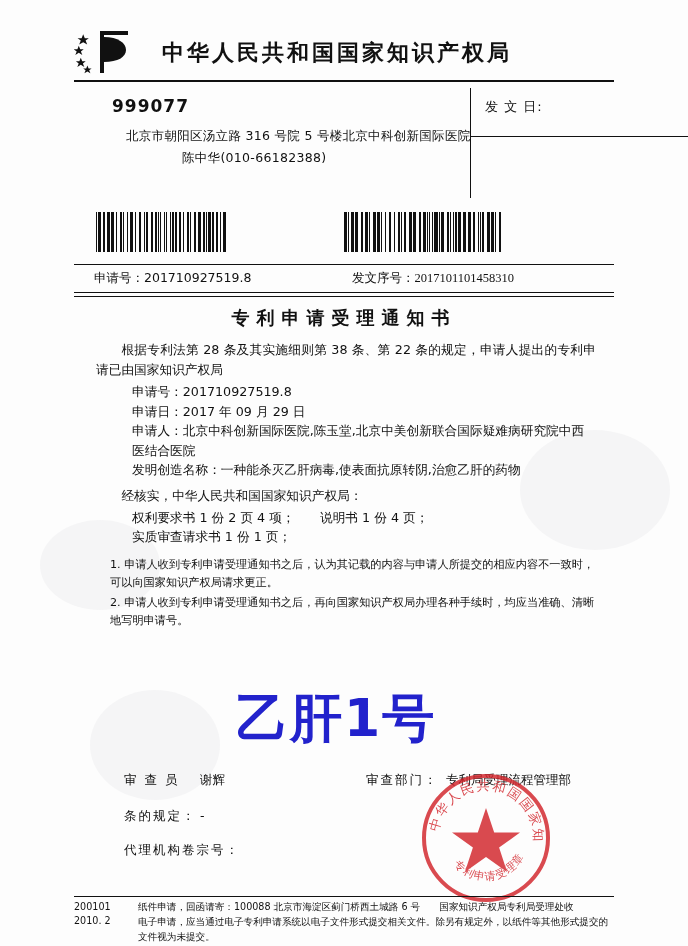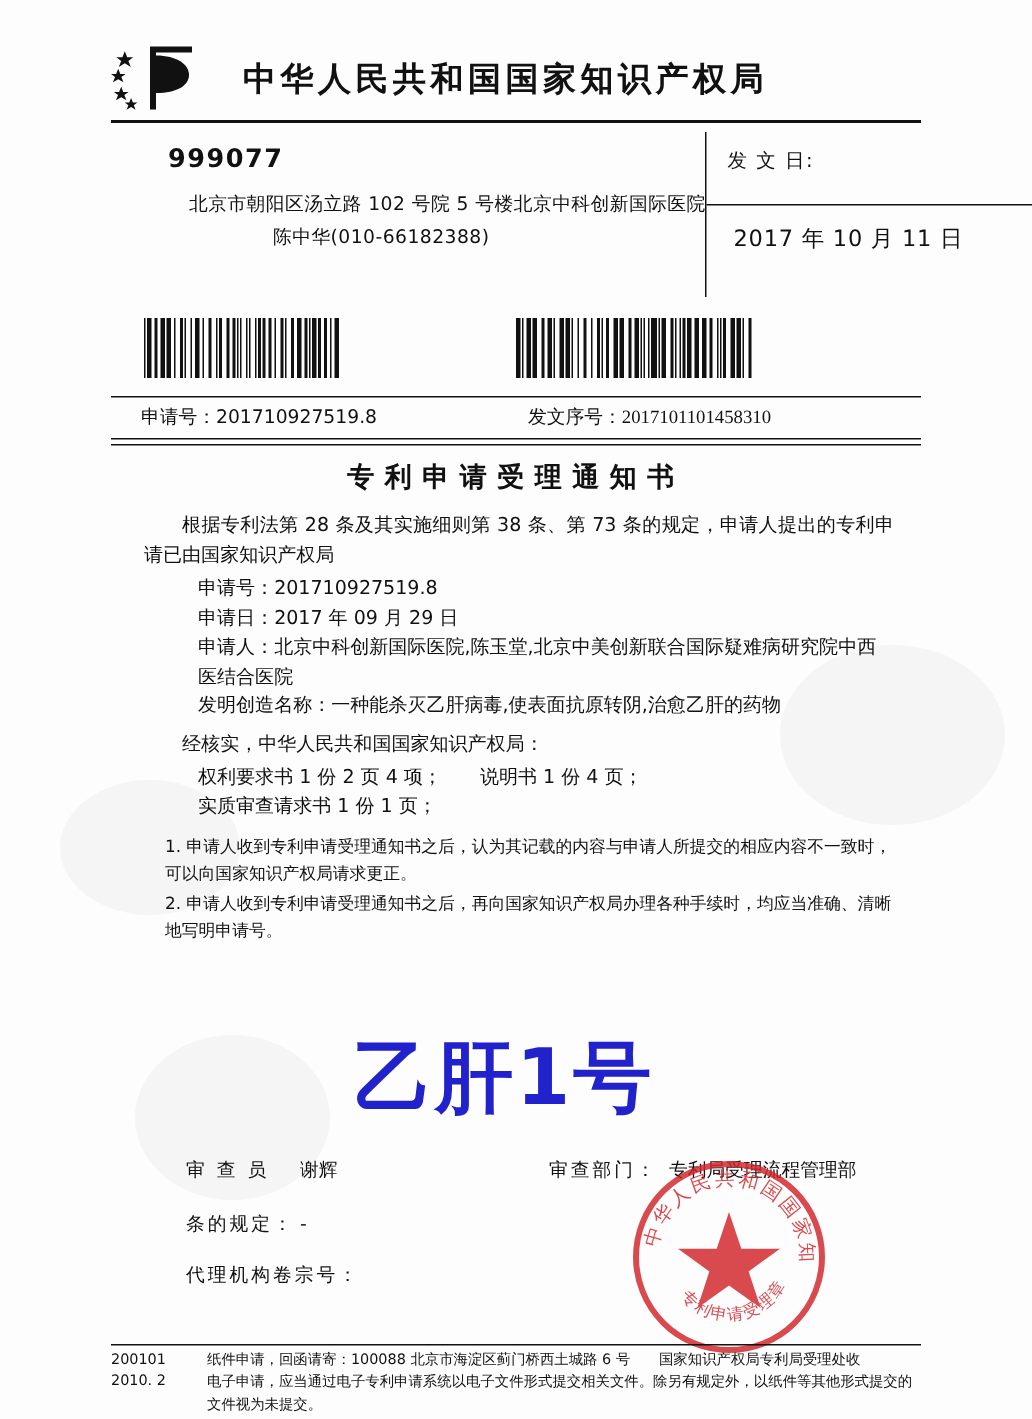--- a/index.html
+++ b/index.html
@@ -325,27 +325,26 @@
           <polygon points="4,4 6,9 11,9 7,12 9,17 4,14 -1,17 1,12 -3,9 2,9" transform="translate(11,34) scale(0.6)"></polygon>
         </g>
       </svg>
     </div>
     <div class="org-title">中华人民共和国国家知识产权局</div>
   </div>
   <div class="hr-thick"></div>
 
   <div class="top-block">
     <div class="serial">999077</div>
-    <div class="addr-line1">北京市朝阳区汤立路 102 号院 5 号楼北京中科创新国际医院</div>
+    <div class="addr-line1">北京市朝阳区汤立路 316 号院 5 号楼北京中科创新国际医院</div>
     <div class="addr-line2">陈中华(010-66182388)</div>
 
     <div class="date-box">
       <div class="date-label">发 文 日:</div>
       <div class="date-sep"></div>
-      <div class="date-value">2017 年 10 月 11 日</div>
     </div>
   </div>
 
   <div class="barcodes">
     <div class="barcode" id="barcode-left" style="width: 132px;">
         <span style="width: 1px;"></span>
         <span class="w" style="width: 1px;"></span>
         <span style="width: 3px;"></span>
         <span class="w" style="width: 2px;"></span>
         <span style="width: 2px;"></span>
@@ -509,21 +508,21 @@
   <div class="num-row">
     <div class="app-no">申请号：201710927519.8</div>
     <div class="doc-no">发文序号：2017101101458310</div>
   </div>
   <div class="hr-thin-2"></div>
   <div class="hr-thin-3"></div>
 
   <div class="doc-title">专利申请受理通知书</div>
 
   <div class="body-text">
-    <p class="para">根据专利法第 28 条及其实施细则第 38 条、第 73 条的规定，申请人提出的专利申请已由国家知识产权局</p>
+    <p class="para">根据专利法第 28 条及其实施细则第 38 条、第 22 条的规定，申请人提出的专利申请已由国家知识产权局</p>
     <p class="kv">申请号：201710927519.8</p>
     <p class="kv">申请日：2017 年 09 月 29 日</p>
     <p class="kv">申请人：北京中科创新国际医院,陈玉堂,北京中美创新联合国际疑难病研究院中西医结合医院</p>
     <p class="kv">发明创造名称：一种能杀灭乙肝病毒,使表面抗原转阴,治愈乙肝的药物</p>
     <div class="gap"></div>
     <p class="para">经核实，中华人民共和国国家知识产权局：</p>
     <p class="kv">权利要求书 1 份 2 页 4 项；　　说明书 1 份 4 页；</p>
     <p class="kv">实质审查请求书 1 份 1 页；</p>
   </div>
 

